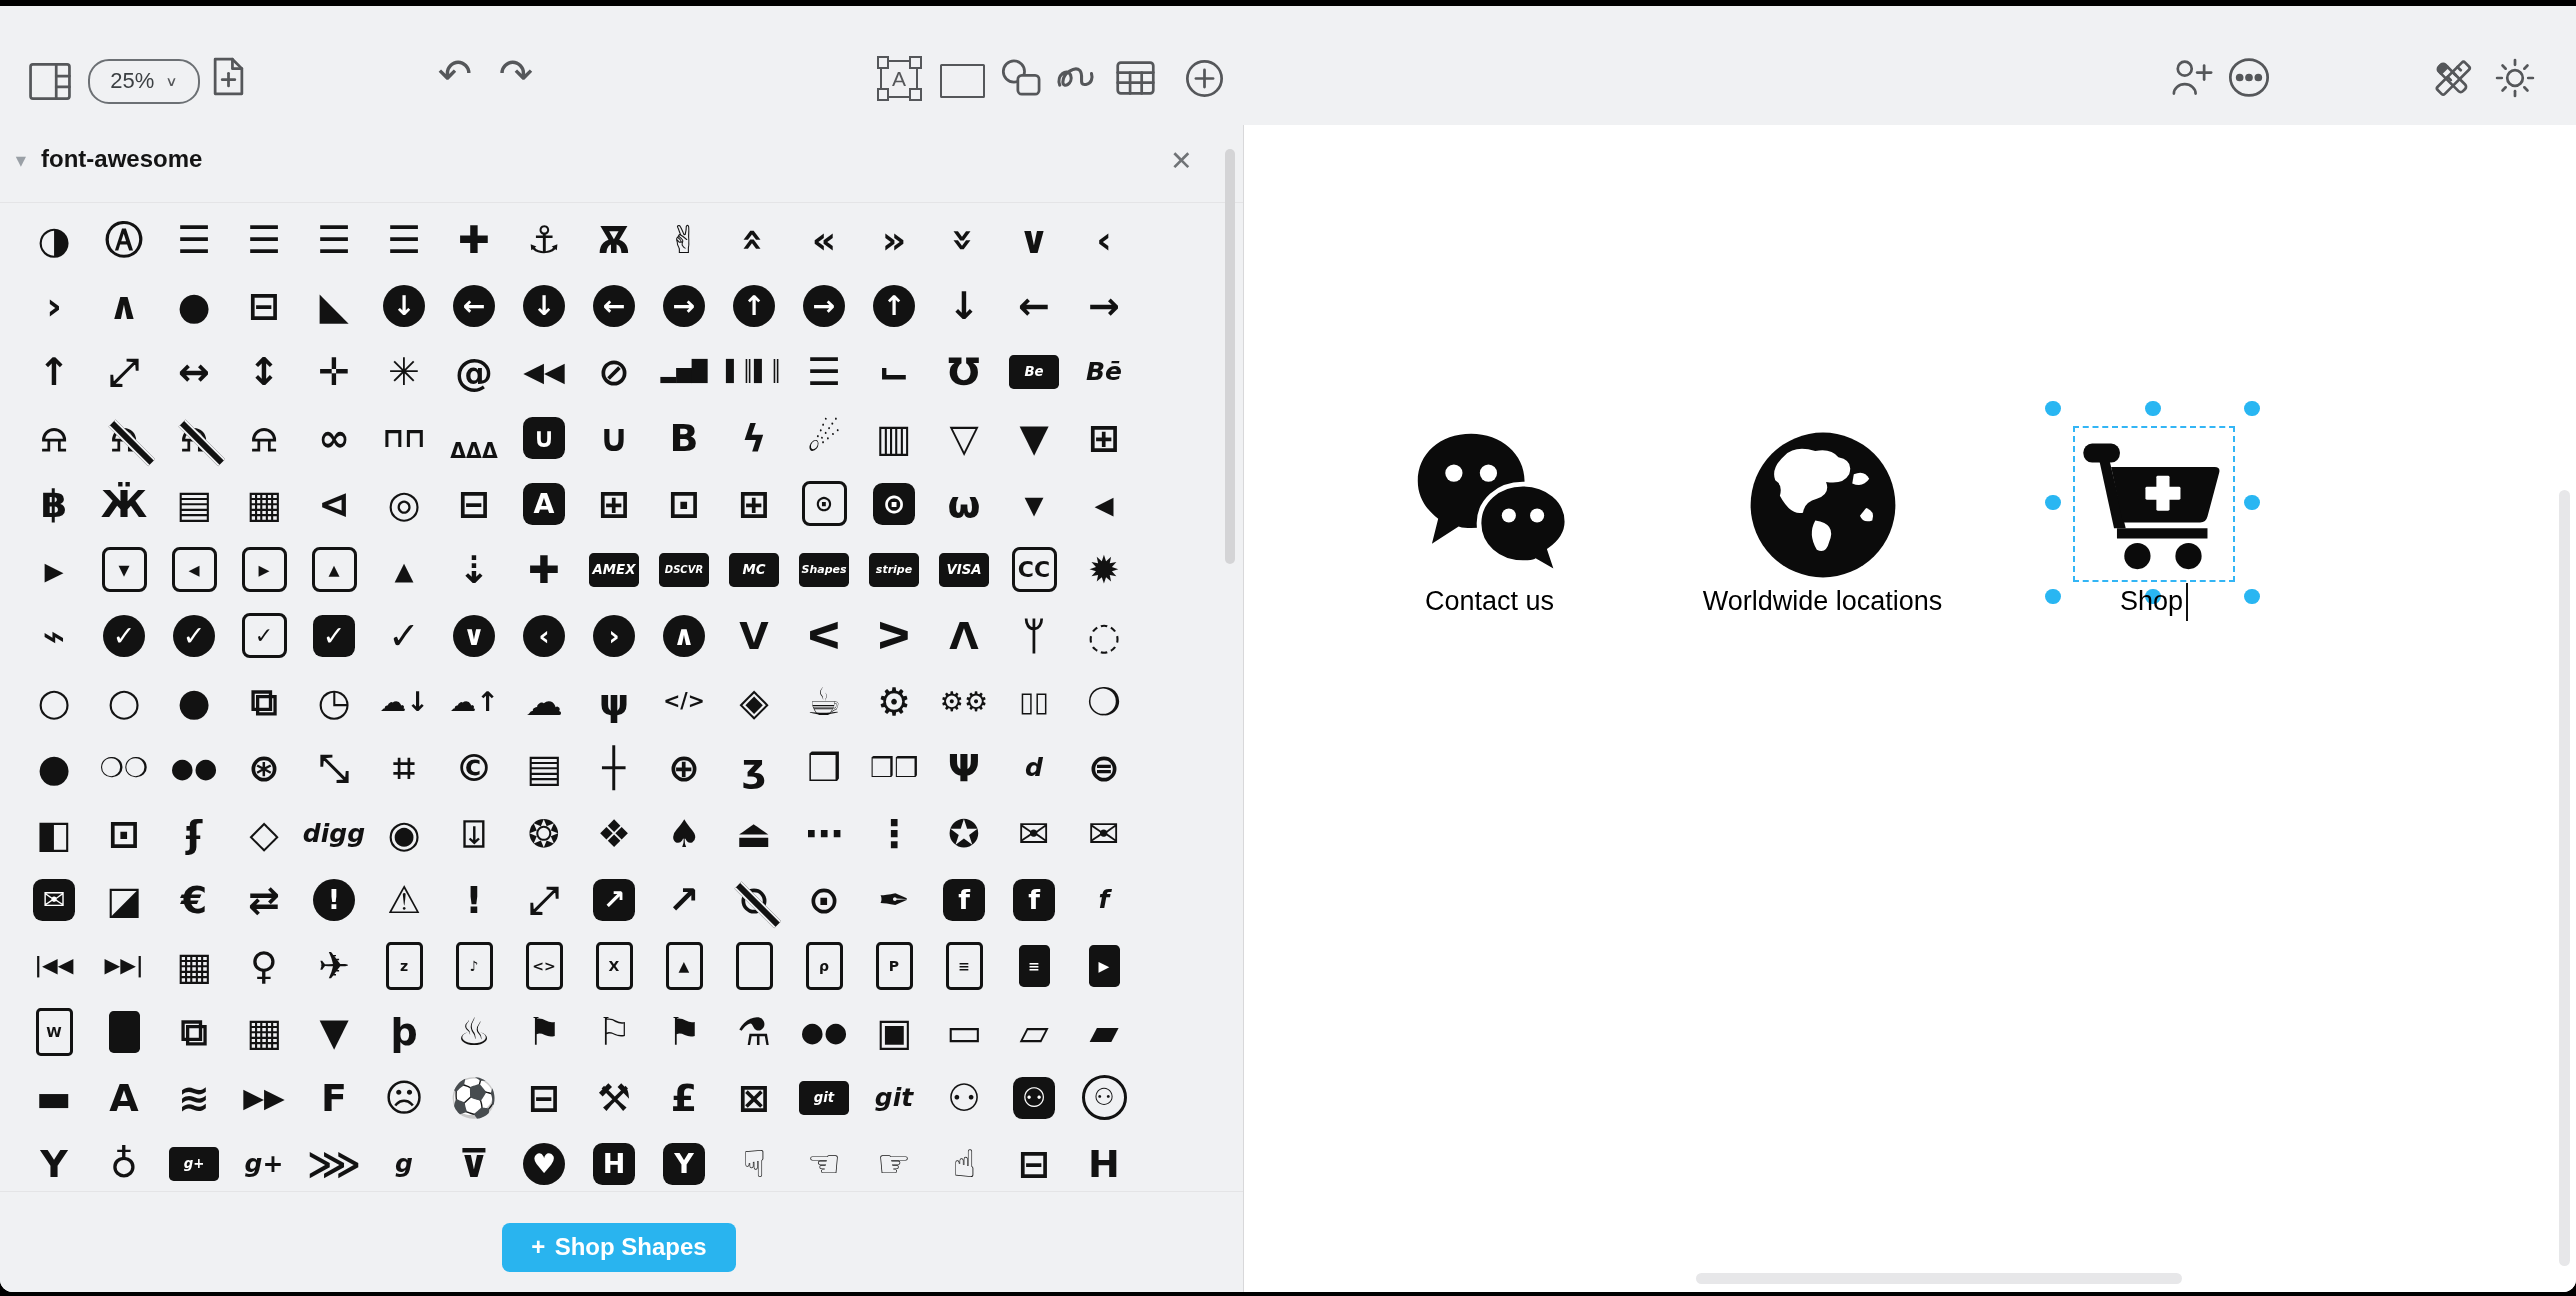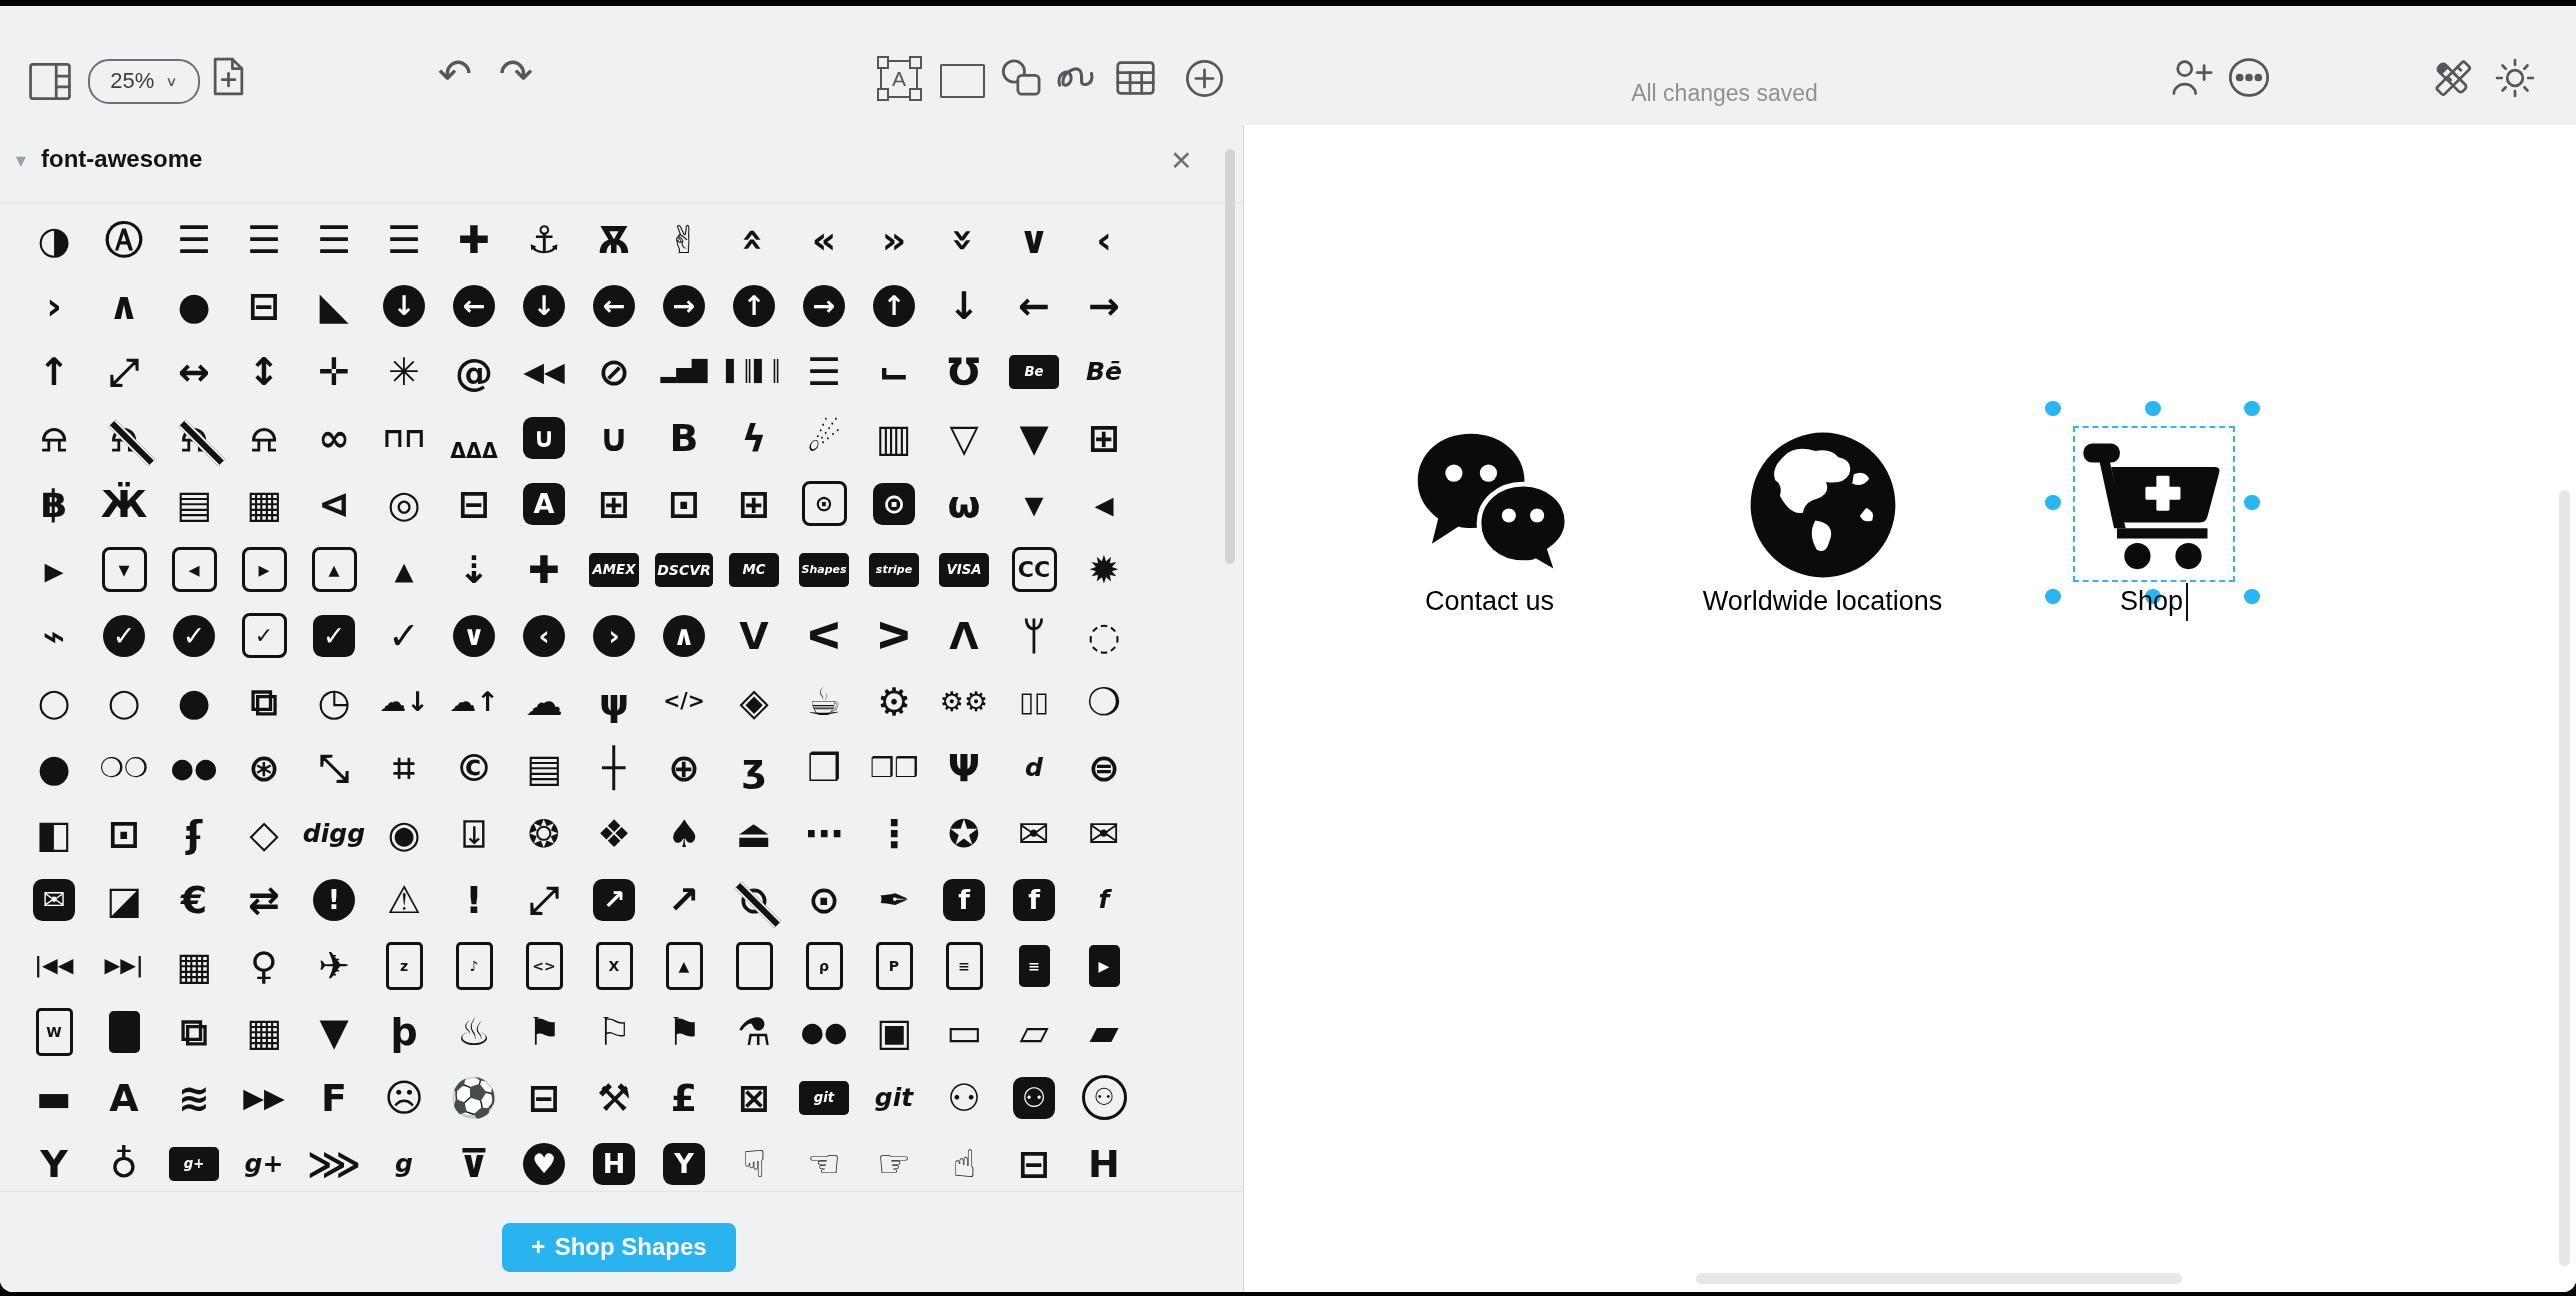--- a/index.html
+++ b/index.html
@@ -120,21 +120,20 @@
         </svg>
     </div>
     <div class="tbtn" style="left:1185px;top:25px;">
       <svg width="39" height="39" viewBox="0 0 50 50">
           <circle cx="25" cy="25" r="22"></circle>
           <line x1="25" y1="14" x2="25" y2="36"></line>
           <line x1="14" y1="25" x2="36" y2="25"></line>
         </svg>
     </div>
 
-    <div class="status">All changes saved</div>
 
     <div class="tbtn" style="left:2170px;top:25px;">
       <svg width="45" height="38" viewBox="0 0 58 48">
           <circle cx="19" cy="12" r="9"></circle>
           <path d="M5 44 a14 12 0 0 1 28 0"></path>
           <line x1="44" y1="8" x2="44" y2="26"></line>
           <line x1="35" y1="17" x2="53" y2="17"></line>
         </svg>
     </div>
     <div class="tbtn" style="left:2228px;top:23.5px;">
@@ -442,21 +441,21 @@
         <div class="cell" title="cart-arrow-down">
           <span class="g">⇣</span>
         </div>
         <div class="cell" title="cart-plus">
           <span class="g">✚</span>
         </div>
         <div class="cell" title="cc-amex">
           <span class="g sqt">AMEX</span>
         </div>
         <div class="cell" title="cc-discover">
-          <span class="g sqt" style="font-size: 14px;">DSCVR</span>
+          <span class="g sqt" style="font-size: 10px;">DSCVR</span>
         </div>
         <div class="cell" title="cc-mastercard">
           <span class="g sqt">MC</span>
         </div>
         <div class="cell" title="cc-paypal">
           <span class="g sqt" style="font-size: 11px;">Shapes</span>
         </div>
         <div class="cell" title="cc-stripe">
           <span class="g sqt" style="font-size: 11px;">stripe</span>
         </div>

